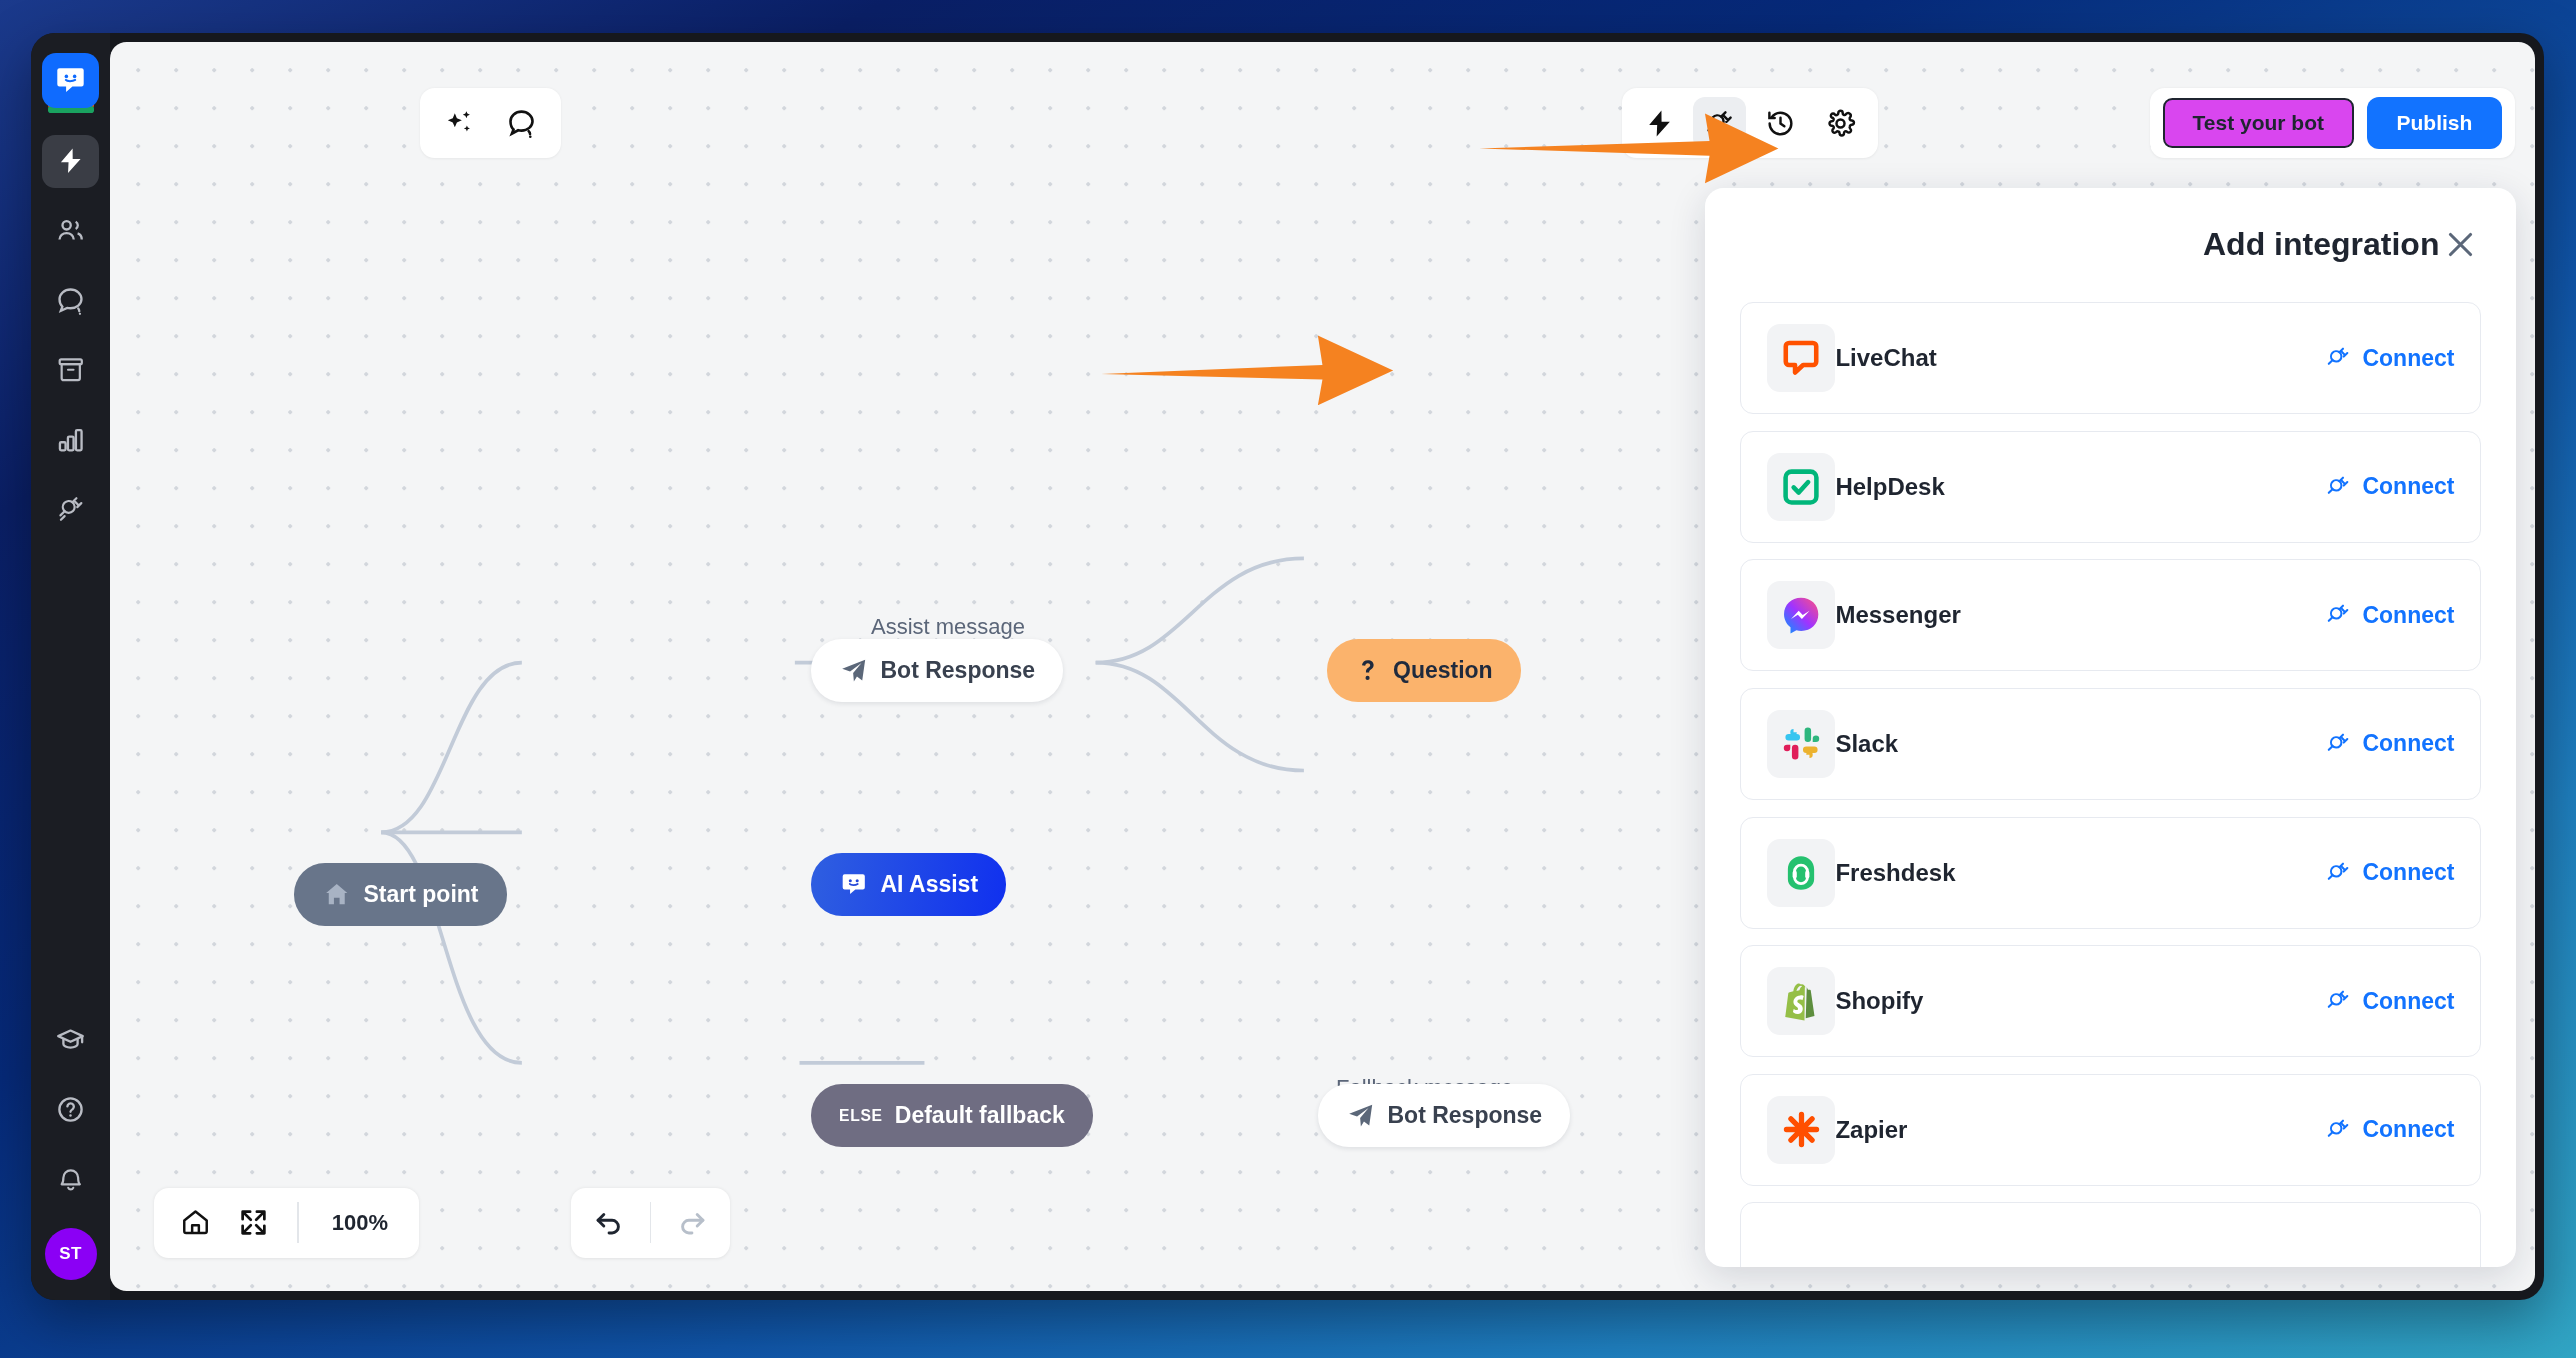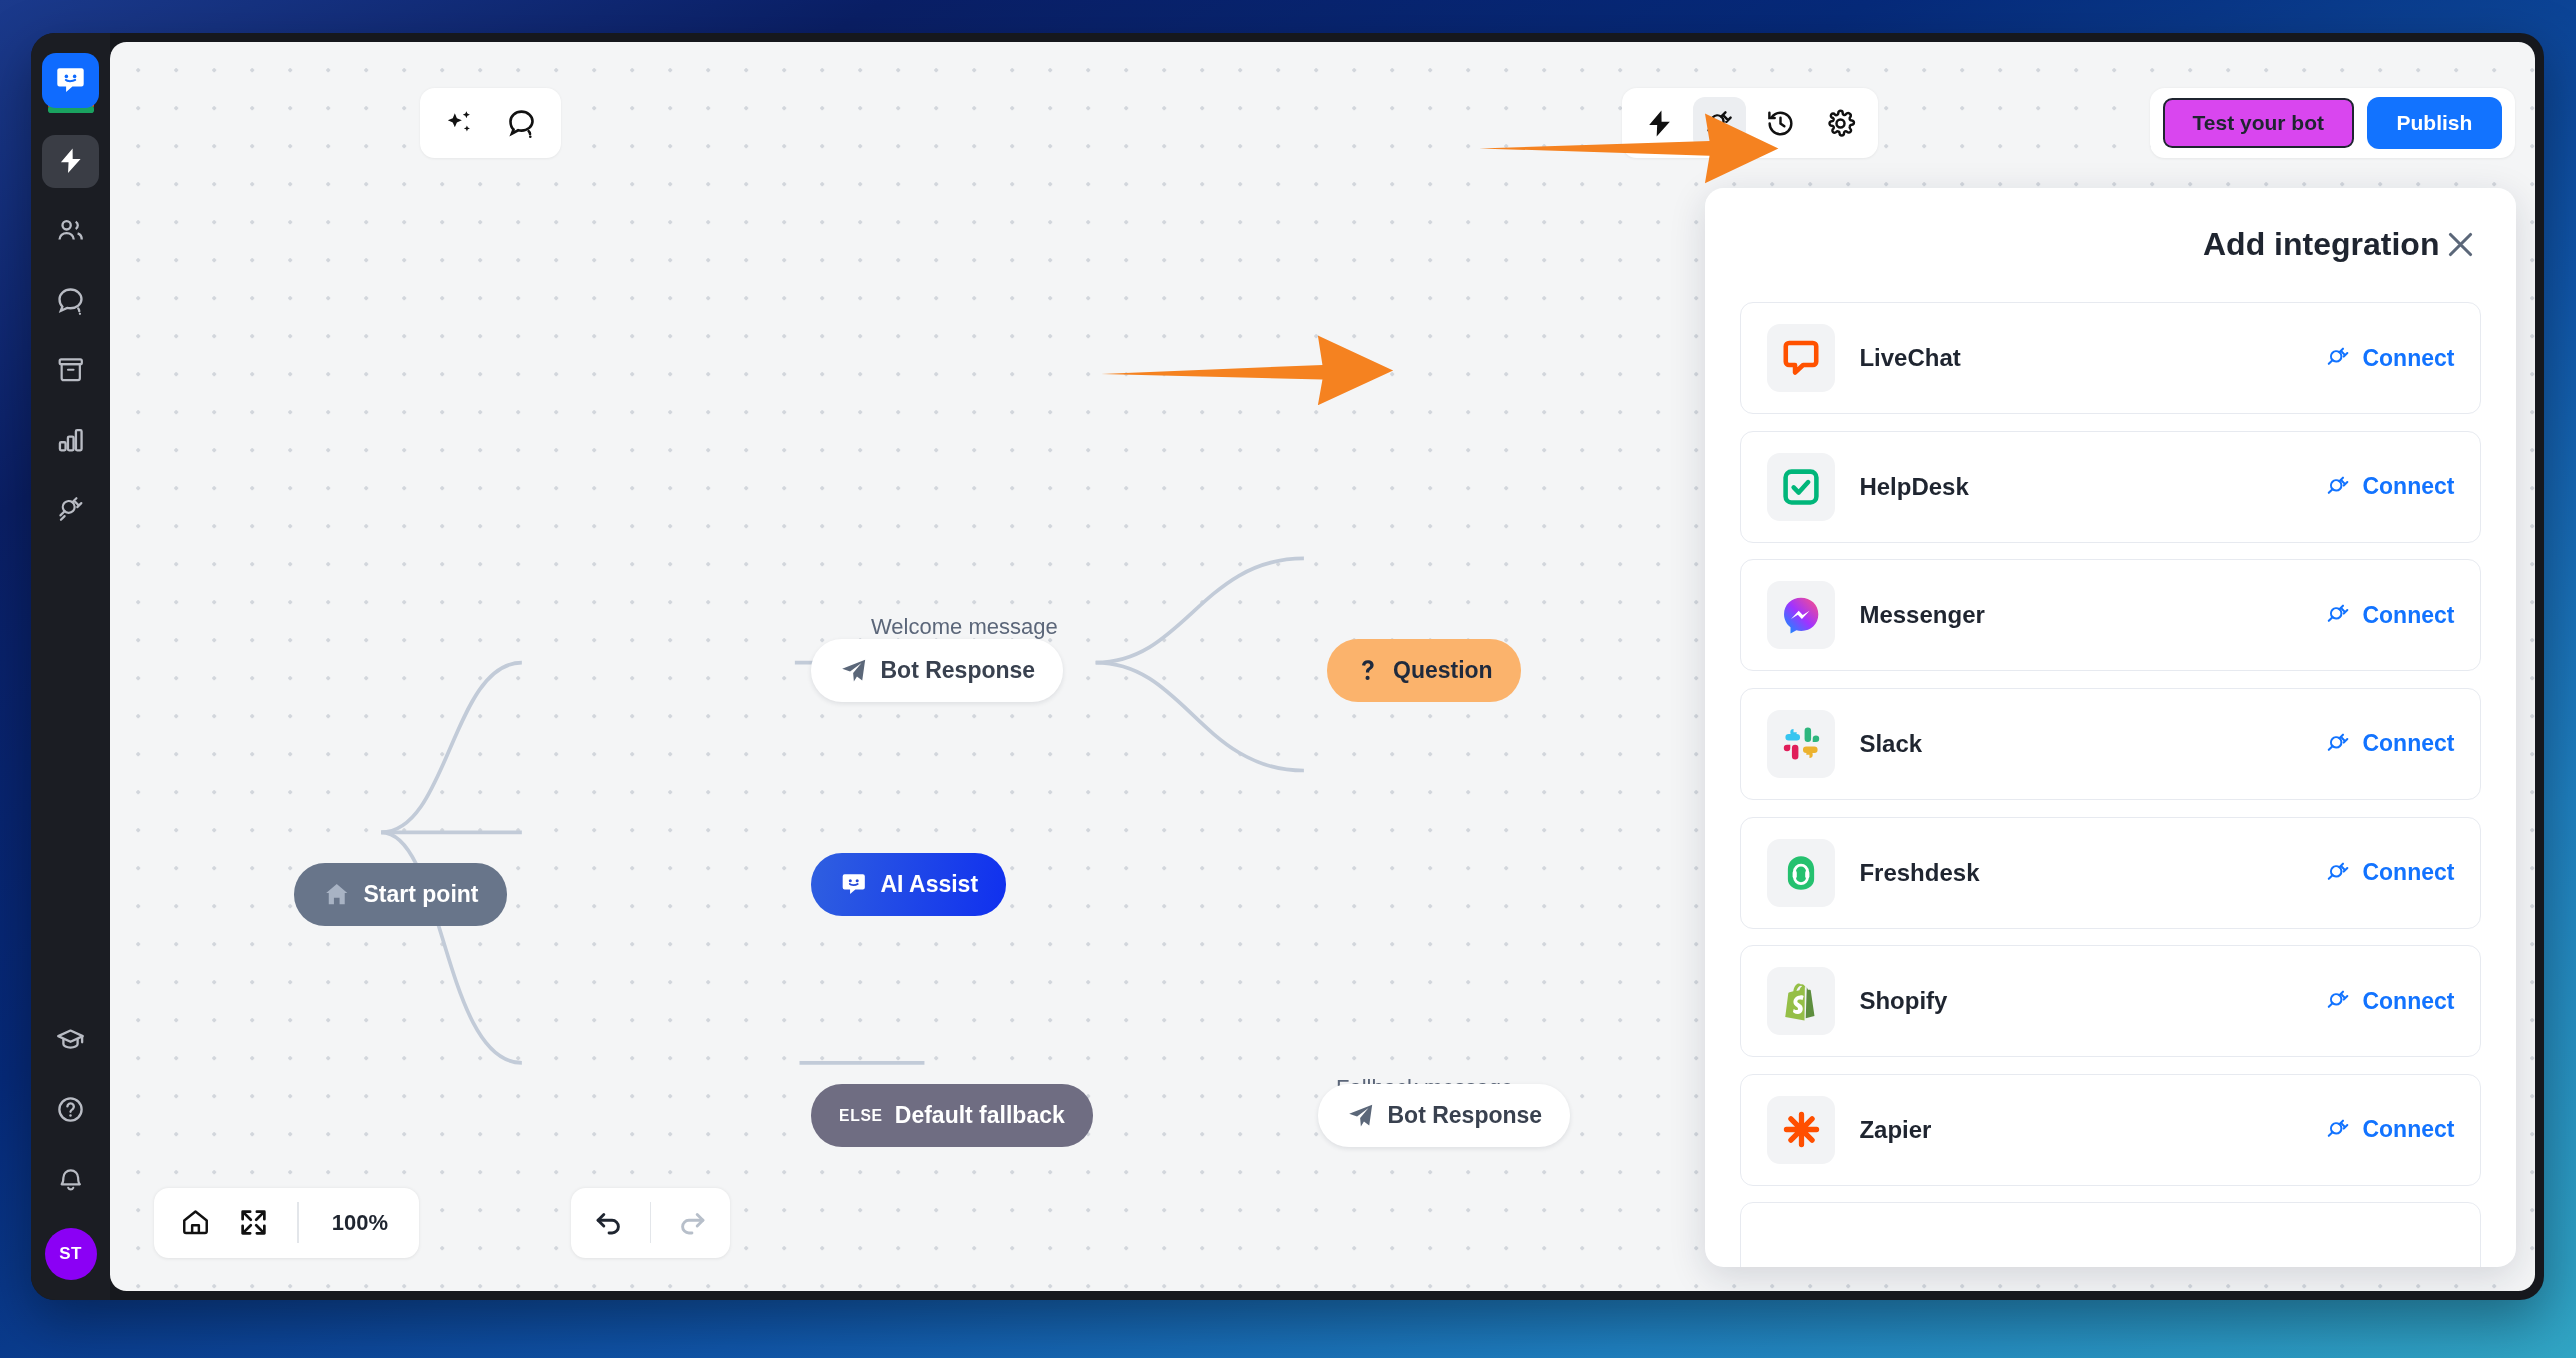--- a/index.html
+++ b/index.html
@@ -179,21 +179,21 @@
     height: 112px; padding: 0 26px;
     border: 1.8px solid #e7eaf0; border-radius: 13px;
     cursor: pointer; background: #fff;
   }
   .int-logo {
     width: 68px; height: 68px; border-radius: 13px;
     background: #f2f3f5;
     display: flex; align-items: center; justify-content: center;
     flex: 0 0 68px;
   }
-  .int-name { margin-left: 24px; font-size: 24px; font-weight: 600; color: #1f2530; }
+  .int-name { font-size: 24px; font-weight: 600; color: #1f2530; }
   .int-connect {
     margin-left: auto; display: flex; align-items: center; gap: 11px;
     color: #1273ff; font-size: 23px; font-weight: 600;
   }
 
   
   .anno { position: absolute; pointer-events: none; z-index: 40; }
 </style>
 </head>
 <body>
@@ -346,21 +346,21 @@
           <path d="M19.2 14.4a1.4 1.4 0 00.3 1.6l.1.1a1.7 1.7 0 11-2.4 2.4l-.1-.1a1.4 1.4 0 00-1.6-.3 1.4 1.4 0 00-.8 1.3v.2a1.7 1.7 0 11-3.4 0v-.1a1.4 1.4 0 00-.9-1.3 1.4 1.4 0 00-1.6.3l-.1.1a1.7 1.7 0 11-2.4-2.4l.1-.1a1.4 1.4 0 00.3-1.6 1.4 1.4 0 00-1.3-.8h-.2a1.7 1.7 0 110-3.4h.1a1.4 1.4 0 001.3-.9 1.4 1.4 0 00-.3-1.6l-.1-.1A1.7 1.7 0 117.6 5l.1.1a1.4 1.4 0 001.6.3h.1a1.4 1.4 0 00.9-1.3v-.2a1.7 1.7 0 113.4 0v.1a1.4 1.4 0 00.8 1.3 1.4 1.4 0 001.6-.3l.1-.1A1.7 1.7 0 1119.6 7l-.1.1a1.4 1.4 0 00-.3 1.6v.1a1.4 1.4 0 001.3.8h.2a1.7 1.7 0 110 3.4h-.1a1.4 1.4 0 00-1.3.9z"></path>
         </svg>
       </div>
     </div>
 
     <div class="right-actions">
       <button class="btn-outline">Test your bot</button>
       <button class="btn-primary">Publish</button>
     </div>
 
-    <div class="flow-label" style="left:761px; top:572px;">Welcome message</div>
+    <div class="flow-label" style="left:761px; top:572px;">Assist message</div>
     <div class="flow-label" style="left:1226px; top:1033px;">Fallback message</div>
 
     <div class="node node-start" style="left:184px; top:821px;">
       <svg width="29.5" height="29.5" viewBox="0 0 24 24" fill="#a8b3c4">
           <path d="M12 3.2L3.4 10.6h2.1v9.2h4.2v-5.3h4.6v5.3h4.2v-9.2h2.1z"></path>
         </svg>
       <span>Start point</span>
     </div>
 
     <div class="node node-white" style="left:701px; top:597px;">

